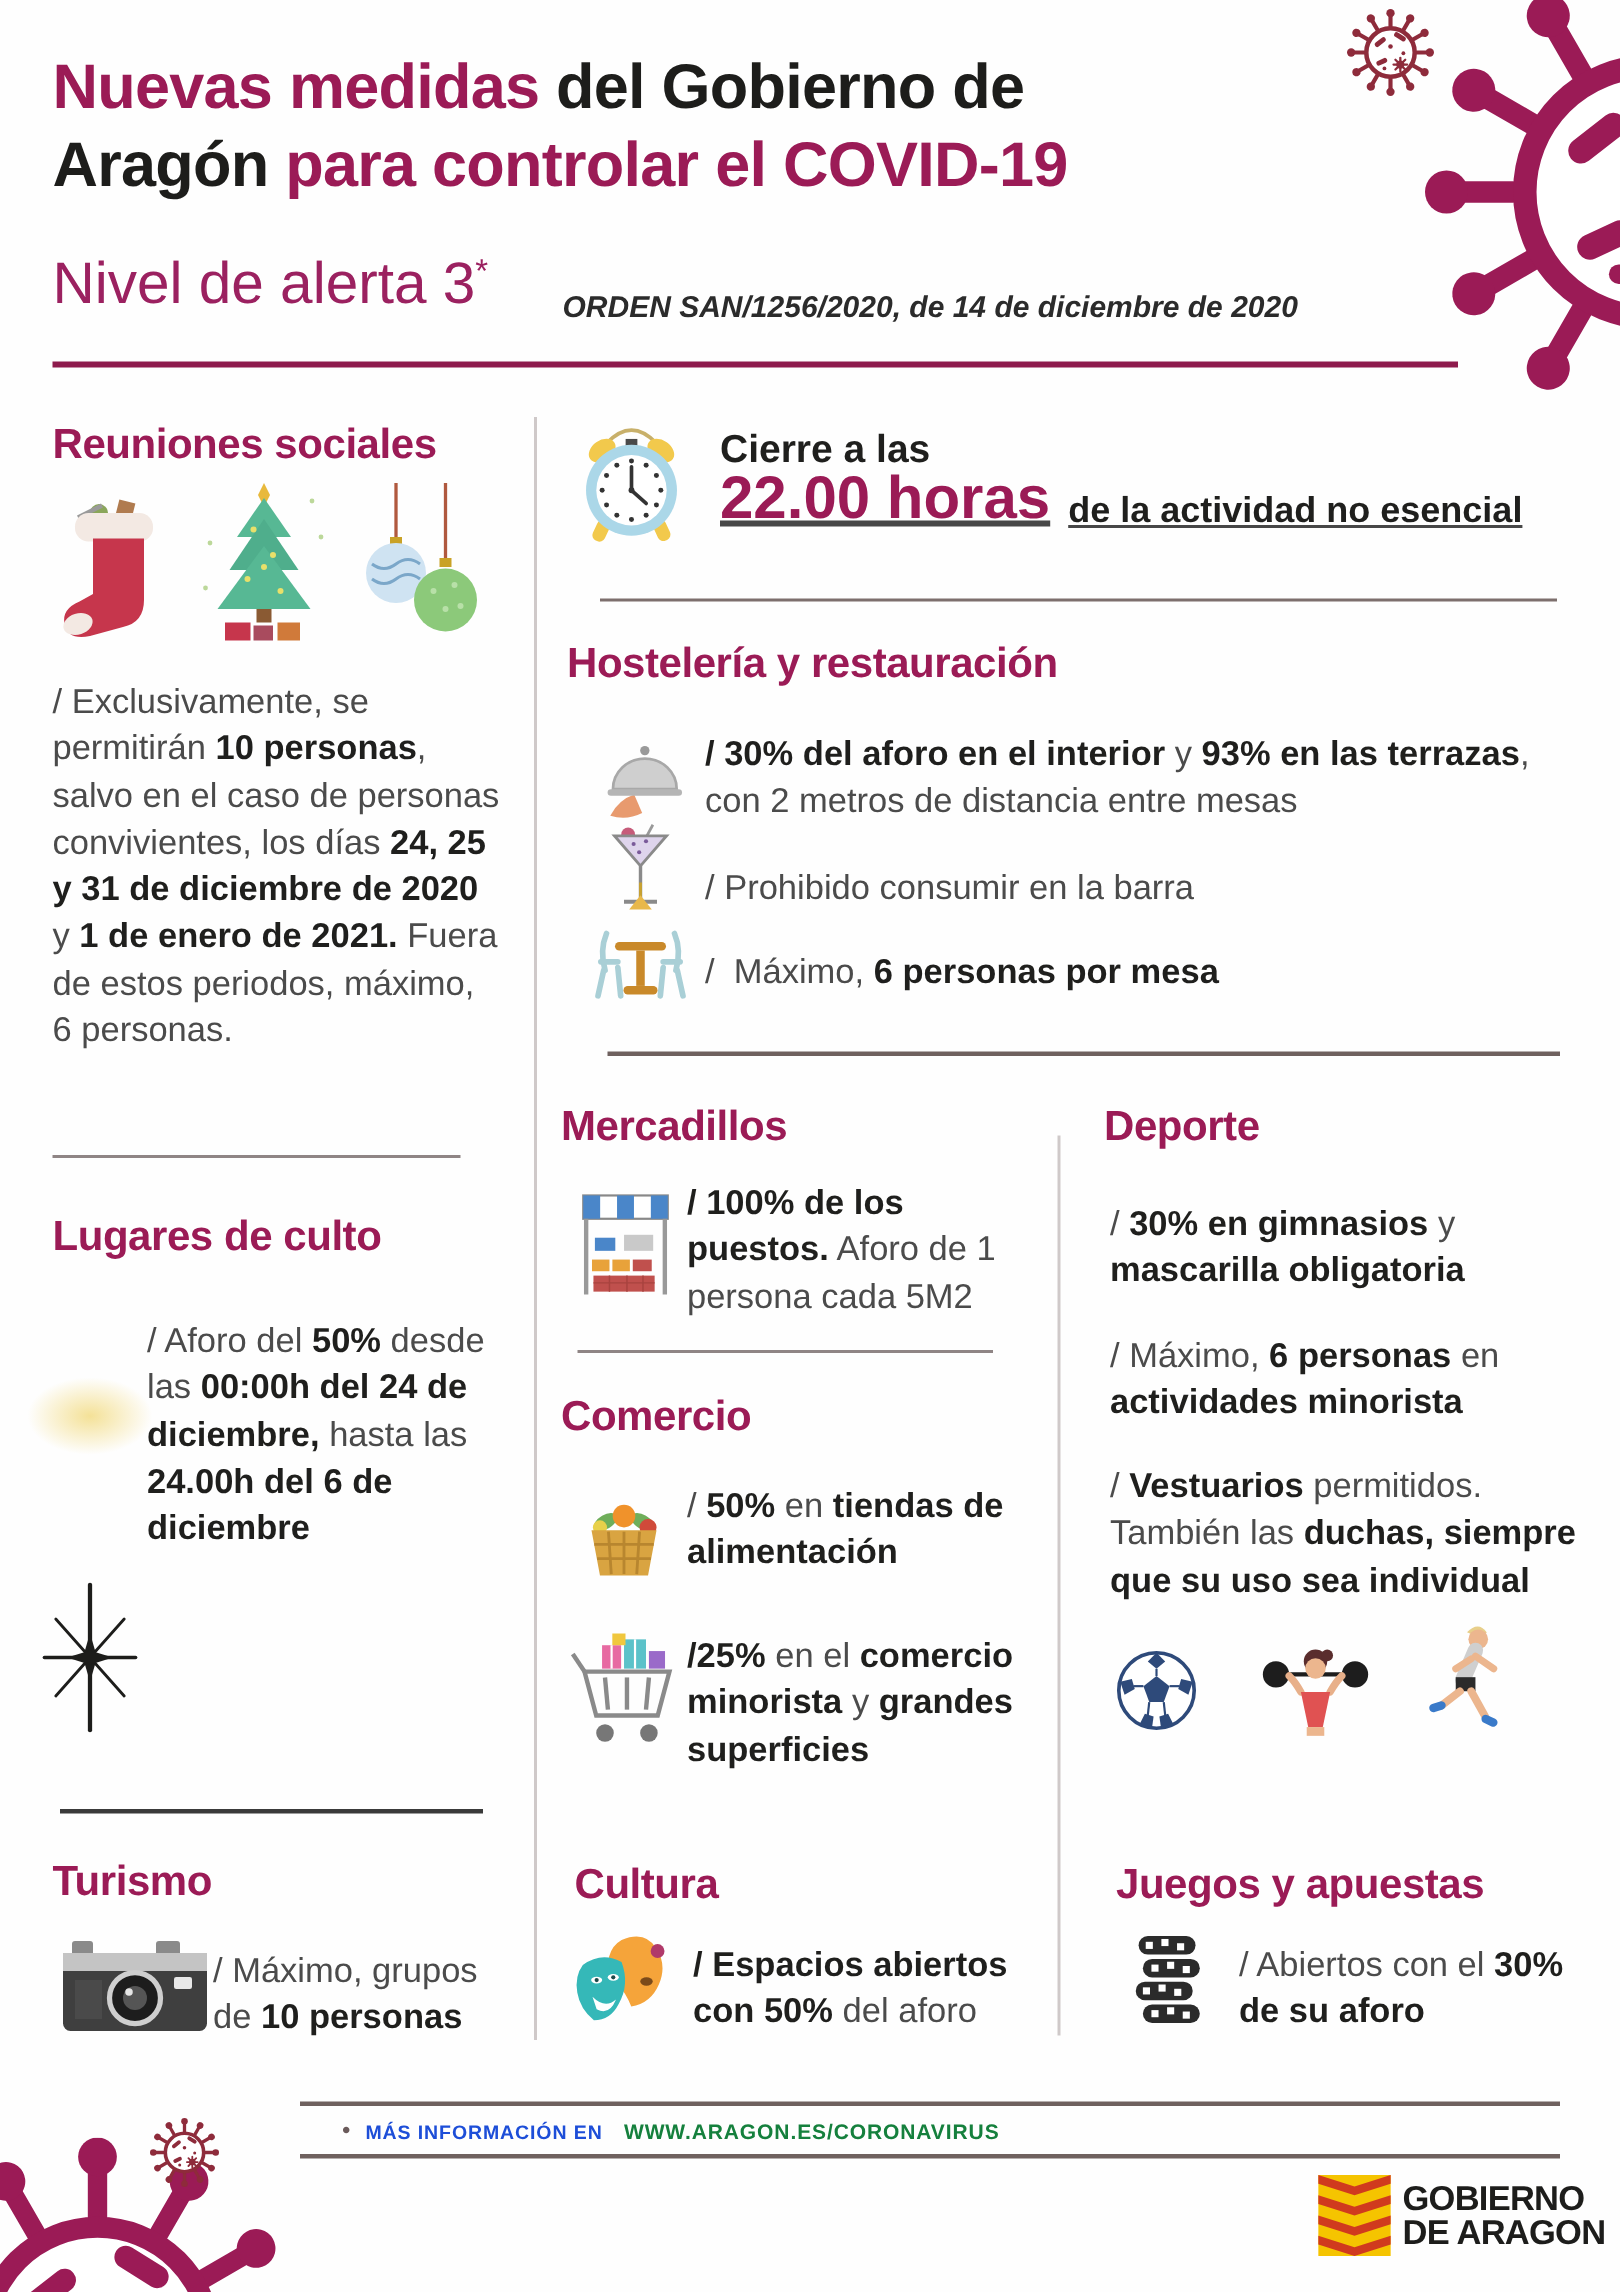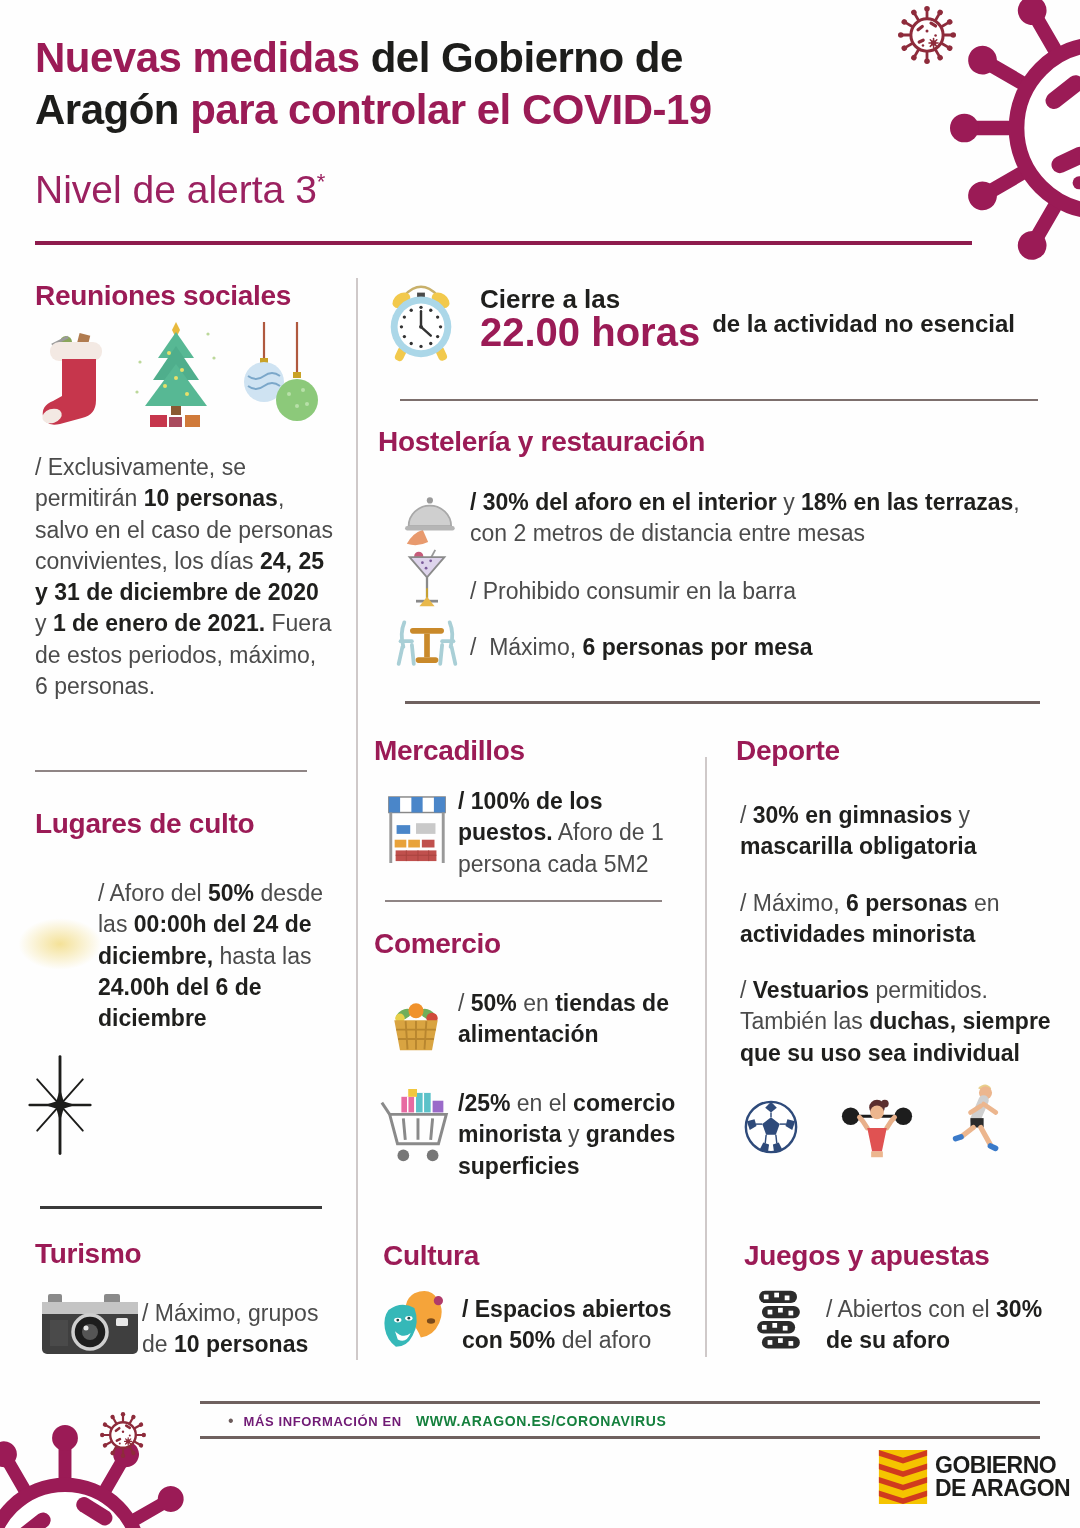--- a/index.html
+++ b/index.html
@@ -15,27 +15,27 @@
   .alert{font-size:39px;font-weight:400;color:#9b2160;letter-spacing:0;}
   .alert sup{font-size:22px;}
   .order{font-size:20px;font-style:italic;font-weight:700;color:#2b2b2b;}
   
   .sec{font-size:28px;font-weight:800;color:#9b1b56;margin:0;letter-spacing:-0.3px;text-align:right;}
   
   .body{font-size:23px;line-height:1.36;margin:0;color:#4b4b4b;font-weight:400;white-space:pre-wrap;}
   .body .b{font-weight:800;color:#1f1f1d;}
   
   .close1{font-size:26px;font-weight:800;color:#1f1f1d;}
-  .closerow{display:flex;align-items:flex-start;gap:12px;white-space:pre;}
+  .closerow{display:flex;align-items:flex-end;gap:12px;white-space:pre;text-decoration:underline;}
   .closetime{font-size:40px;font-weight:800;color:#9b1b56;}
   .closerest{font-size:24px;font-weight:800;color:#1f1f1d;}
   
   .foot-row{display:flex;align-items:center;gap:10px;white-space:pre;}
   .foot-bullet{color:#6b5b5b;font-size:16px;}
-  .foot-prefix{font-size:13px;font-weight:600;color:#701a75;letter-spacing:0.6px;}
+  .foot-prefix{font-size:13px;font-weight:600;color:#1d4ed8;letter-spacing:0.6px;}
   .foot-url{font-size:14px;font-weight:800;color:#15803d;letter-spacing:0.6px;}
   .logo{display:flex;align-items:center;gap:7px;}
   .logo-text{font-size:23px;font-weight:800;color:#1d1d1b;line-height:0.98;letter-spacing:-0.5px;}
   .glow{background:radial-gradient(ellipse at center,rgba(243,222,140,0.9),rgba(243,222,140,0) 70%);}
 </style>
 </head>
 <body>
 
 <div class="page">
 
@@ -116,20 +116,21 @@
   <svg class="abs" style="left:950px;top:-22px;width:300px;height:300px;color:#9b1b56">
       <use href="#sym-virus"></use>
     </svg>
 
   <div class="abs" style="left:35px;top:32px;width:860px">
     <div class="t-line"><span class="acc">Nuevas medidas</span><span class="dark"> del Gobierno de</span></div>
     <div class="t-line"><span class="dark">Aragón </span><span class="acc">para controlar el COVID-19</span></div>
   </div>
 
   <div class="abs alert" style="left:35px;top:168px"><span>Nivel de alerta 3</span><sup>*</sup></div>
+  <div class="abs order" style="left:375px;top:194px">ORDEN SAN/1256/2020, de 14 de diciembre de 2020</div>
 
   <div class="hr" style="left:35px;top:241px;width:937px;height:3.5px;background:#8e1b4d"></div>
 
   <h2 class="abs sec" style="left:35px;top:280px">Reuniones sociales</h2>
 
   <svg class="abs" style="left:38px;top:328px;width:80px;height:102px" viewBox="0 0 80 102">
     <circle cx="28" cy="14" r="6" fill="#8aa65a"></circle>
     <rect x="40" y="6" width="11" height="13" fill="#b07b4f" transform="rotate(14 45 12)"></rect>
     <line x1="14" y1="17" x2="30" y2="9" stroke="#9a9a9a" stroke-width="3"></line>
     <rect x="12" y="14" width="52" height="19" rx="9" fill="#f3e9e3"></rect>
@@ -255,21 +256,21 @@
   <div class="hr" style="left:400px;top:399px;width:638px;height:2px;background:#7d6f6d"></div>
 
   <h2 class="abs sec" style="left:378px;top:426px">Hostelería y restauración</h2>
 
   <svg class="abs" style="left:398px;top:490px;width:62px;height:58px" viewBox="0 0 70 64">
     <path d="M28,44 q-12,4 -18,16 q12,4 24,-2 z" fill="#e89a6e"></path>
     <circle cx="36" cy="11" r="3.5" fill="#9a9a9a"></circle>
     <path d="M12,40 a24,23 0 0 1 48,0 z" fill="#cfcfcf" stroke="#a8a8a8" stroke-width="2"></path>
     <rect x="8" y="40" width="56" height="5" rx="2.5" fill="#b5b5b5"></rect>
   </svg>
-  <p class="abs body" style="left:470px;top:487px;width:585px"><span class="b">/ </span><span class="b">30% del aforo en el interior</span><span> y </span><span class="b">18% en las terrazas</span><span>, con 2 metros de distancia entre mesas</span></p>
+  <p class="abs body" style="left:470px;top:487px;width:585px"><span class="b">/ </span><span class="b">30% del aforo en el interior</span><span> y </span><span class="b">93% en las terrazas</span><span>, con 2 metros de distancia entre mesas</span></p>
 
   <svg class="abs" style="left:404px;top:548px;width:46px;height:66px" viewBox="0 0 50 72">
     <line x1="34" y1="2" x2="27" y2="15" stroke="#999" stroke-width="2"></line>
     <circle cx="16" cy="9" r="5" fill="#c65b7a"></circle>
     <path d="M6,10 H44 L25,32 Z" fill="#ded4ec" stroke="#8a8a8a" stroke-width="2"></path>
     <g fill="#7a5a9a">
         <circle cx="20" cy="16" r="1.5"></circle>
         <circle cx="29" cy="14" r="1.5"></circle>
         <circle cx="24" cy="22" r="1.5"></circle>
       </g>

